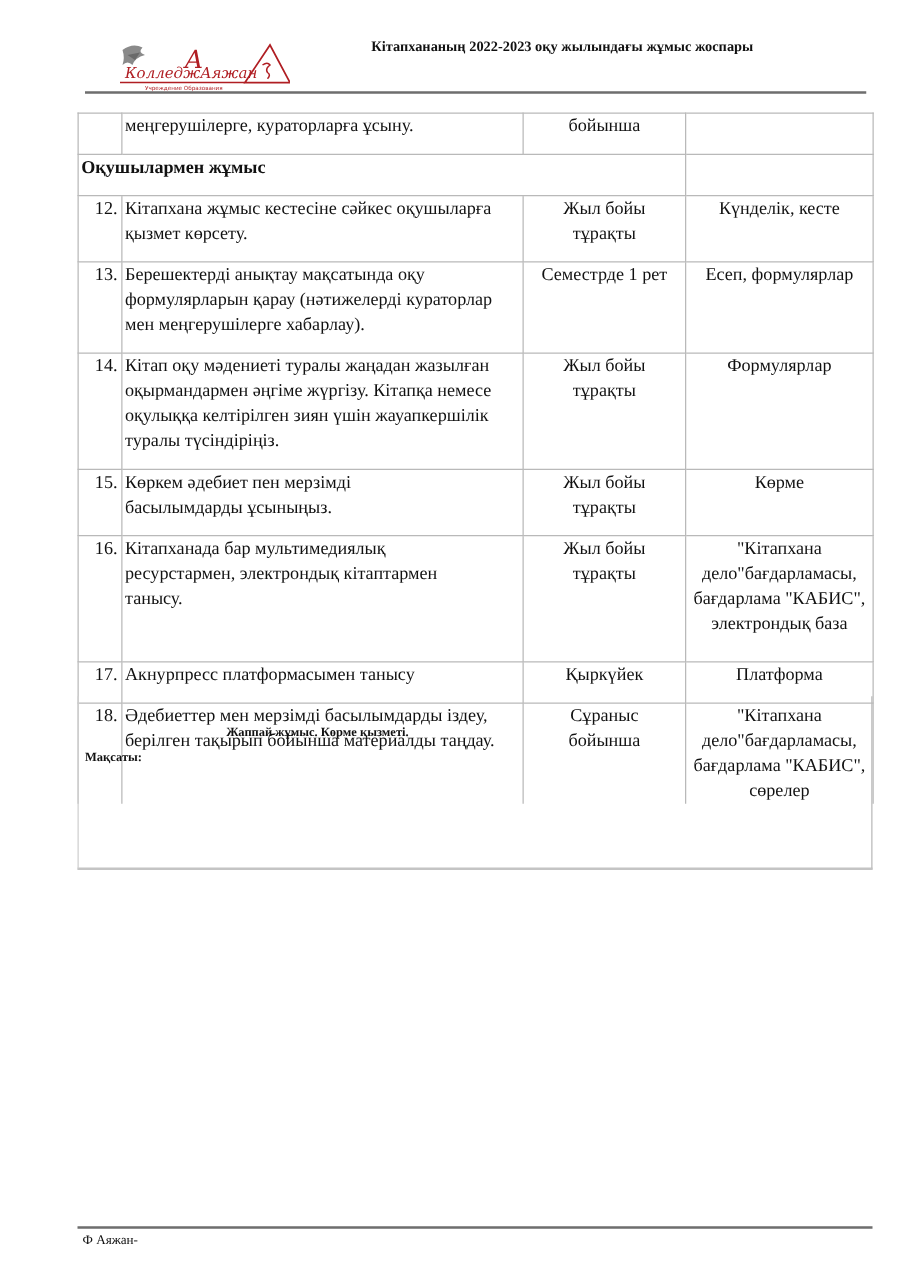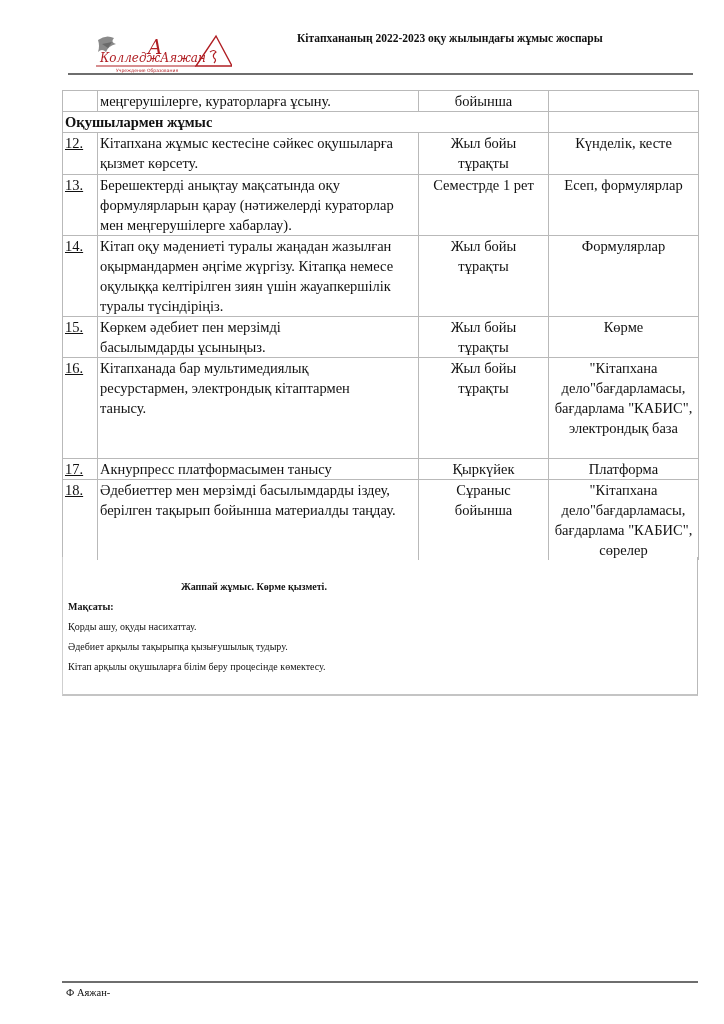--- a/index.html
+++ b/index.html
@@ -44,26 +44,25 @@
     top: 90px;
     width: 636px;
     border-collapse: collapse;
     table-layout: fixed;
     font-size: 14.5px;
     line-height: 20px;
   }
   .doc-table td {
     border: 1px solid #b9b9b9;
     vertical-align: top;
-    padding: 0 2px 0 2px;
+    padding: 0 2px 12px 2px;
   }
   .doc-table td.num {
-    text-align: left;
+    text-align: right;
     padding-right: 3px;
-    text-decoration: underline;
   }
   .doc-table td.center {
     text-align: center;
   }
   .doc-table td.section {
     font-weight: bold;
   }
   .doc-table tr.last td {
     border-bottom: none;
   }
@@ -207,22 +206,17 @@
       <td style="padding-right:14px">Әдебиеттер мен мерзімді басылымдарды іздеу, берілген тақырып бойынша материалды таңдау.</td>
       <td class="center" style="padding:0 24px">Сұраныс бойынша</td>
       <td class="center" style="padding:0 1px">"Кітапхана дело"бағдарламасы, бағдарлама "КАБИС", сөрелер</td>
     </tr>
   </tbody>
 </table>
 
 <div class="lower-box">
   <div class="lower-heading">Жаппай жұмыс. Көрме қызметі.</div>
   <div class="lower-goal-label">Мақсаты:</div>
-  <div class="lower-lines">
-    <div class="lower-line">Қорды ашу, оқуды насихаттау.</div>
-    <div class="lower-line">Әдебиет арқылы тақырыпқа қызығушылық тудыру.</div>
-    <div class="lower-line">Кітап арқылы оқушыларға білім беру процесінде көмектесу.</div>
-  </div>
 </div>
 
 <div class="footer-rule"></div>
 <div class="footer-left">Ф Аяжан-</div>
 <div class="footer-right">стр. 4 из 4</div>
 
 </body></html>

